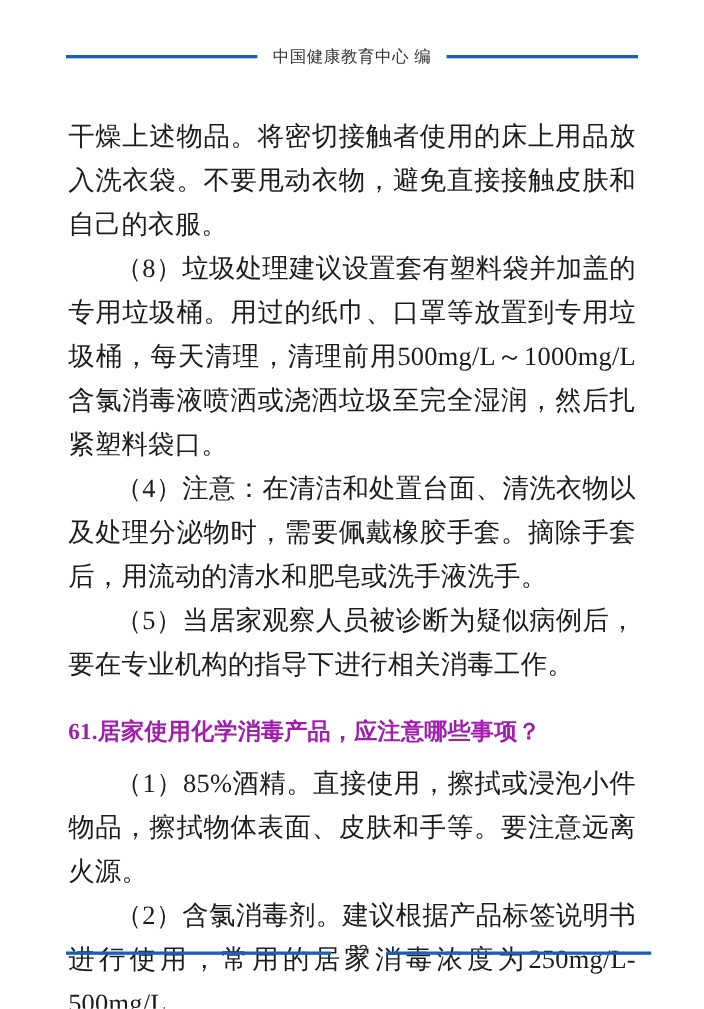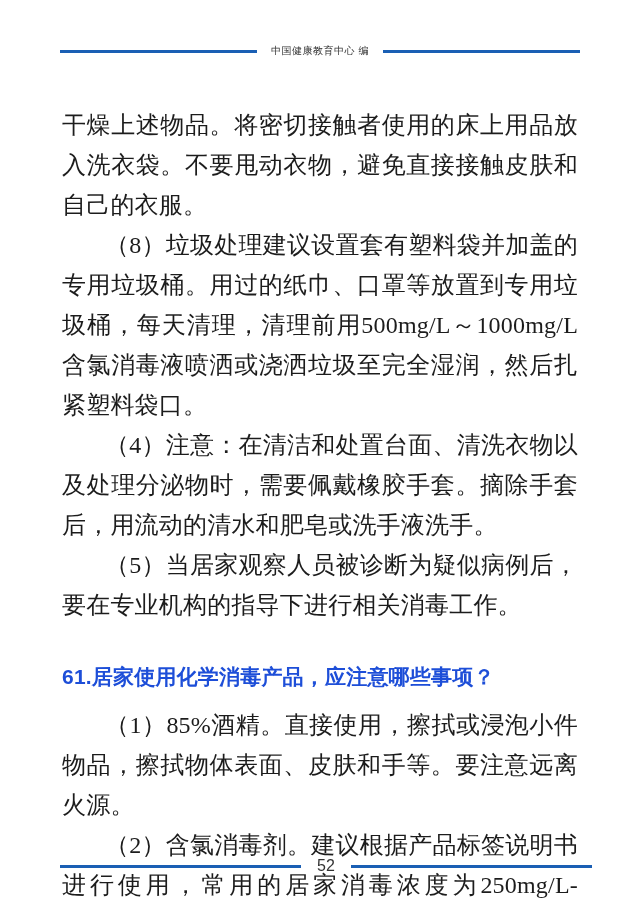--- a/index.html
+++ b/index.html
@@ -34,21 +34,21 @@
   }
   .header .rule {
     flex: 1 1 auto;
     height: 3px;
     background: #1a5fb4;
   }
   .header .rule.left { margin-right: 14px; }
   .header .rule.right { margin-left: 14px; }
   .header .header-text {
     flex: 0 0 auto;
-    font-size: 10px;
+    font-size: 15px;
     color: #333333;
     letter-spacing: 0.5px;
     white-space: nowrap;
     font-family: "Liberation Sans", "DejaVu Sans", sans-serif;
   }
 
   
   .content {
     position: absolute;
     top: 105px;
@@ -63,26 +63,26 @@
     text-align: justify;
     text-justify: inter-ideograph;
     letter-spacing: 0.2px;
   }
   p.indent {
     text-indent: 43px;
   }
 
   
   h2.section-heading {
-    margin: 34px 0 10px 0;
+    margin: 22px 0 10px 0;
     font-size: 21px;
     line-height: 36px;
-    color: #1d4ed8;
+    color: #a21caf;
     font-weight: bold;
-    font-family: Liberation Sans, sans-serif;
+    font-family: Liberation Serif, serif;
     letter-spacing: 0.2px;
   }
 
   
   .footer {
     position: absolute;
     bottom: 38px;
     left: 60px;
     right: 48px;
     height: 26px;

